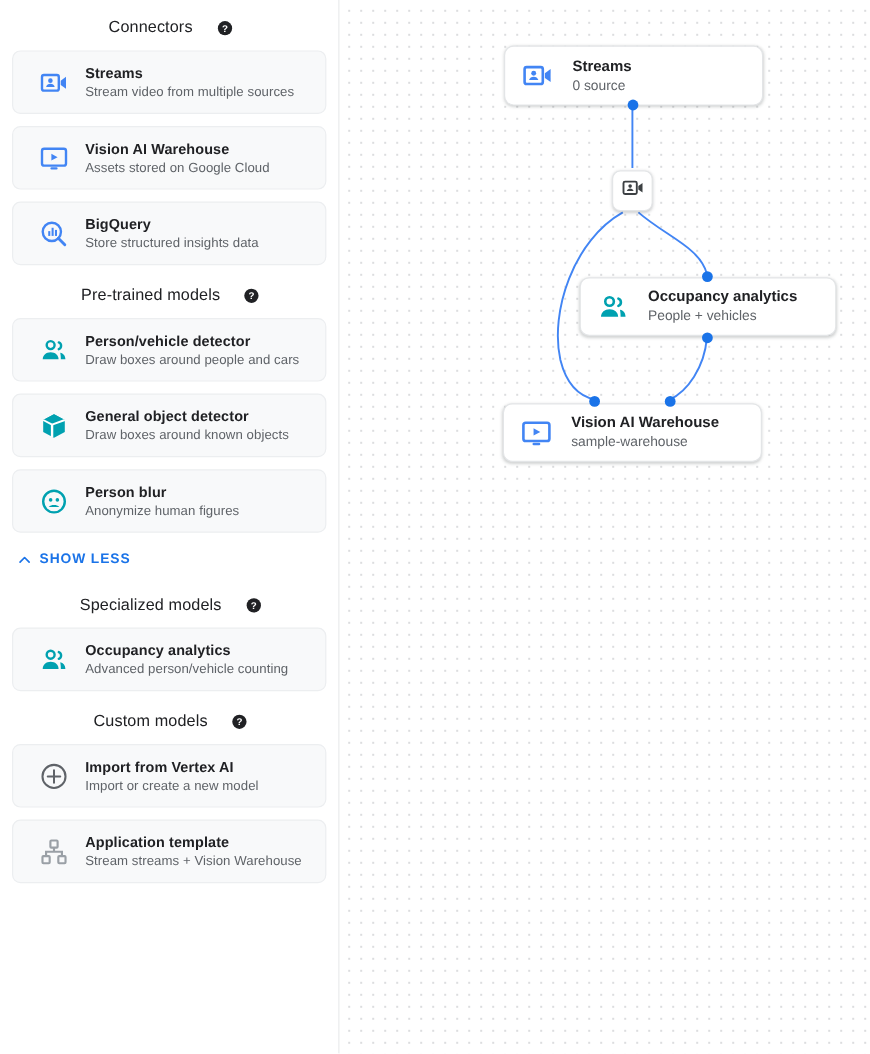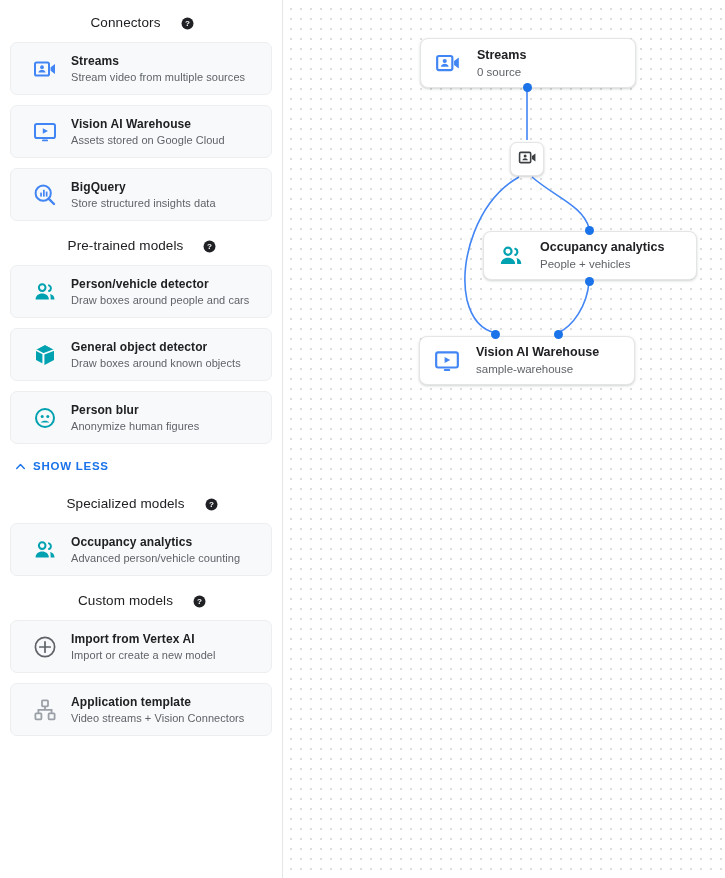--- a/index.html
+++ b/index.html
@@ -305,21 +305,21 @@
       <span class="card-ico">
         <svg width="24" height="24" viewBox="0 0 24 24">
             <rect x="9" y="2.4" width="6" height="6" rx=".8" fill="none" stroke="#9aa0a6" stroke-width="1.8"></rect>
             <rect x="2.4" y="15.4" width="6" height="6" rx=".8" fill="none" stroke="#9aa0a6" stroke-width="1.8"></rect>
             <rect x="15.6" y="15.4" width="6" height="6" rx=".8" fill="none" stroke="#9aa0a6" stroke-width="1.8"></rect>
             <path d="M12 8.4v3.4M5.4 15.4v-3.6h13.2v3.6" fill="none" stroke="#9aa0a6" stroke-width="1.8"></path>
           </svg>
       </span>
       <div class="card-txt">
         <div class="card-title">Application template</div>
-        <div class="card-sub">Video streams + Vision Connectors</div>
+        <div class="card-sub">Stream streams + Vision Warehouse</div>
       </div>
     </div>
 
   </div>
 
   <div class="canvas">
 
     <svg class="edges">
 
       <path d="M244 52 L244 140" fill="none" stroke="#4285f4" stroke-width="1.6"></path>

